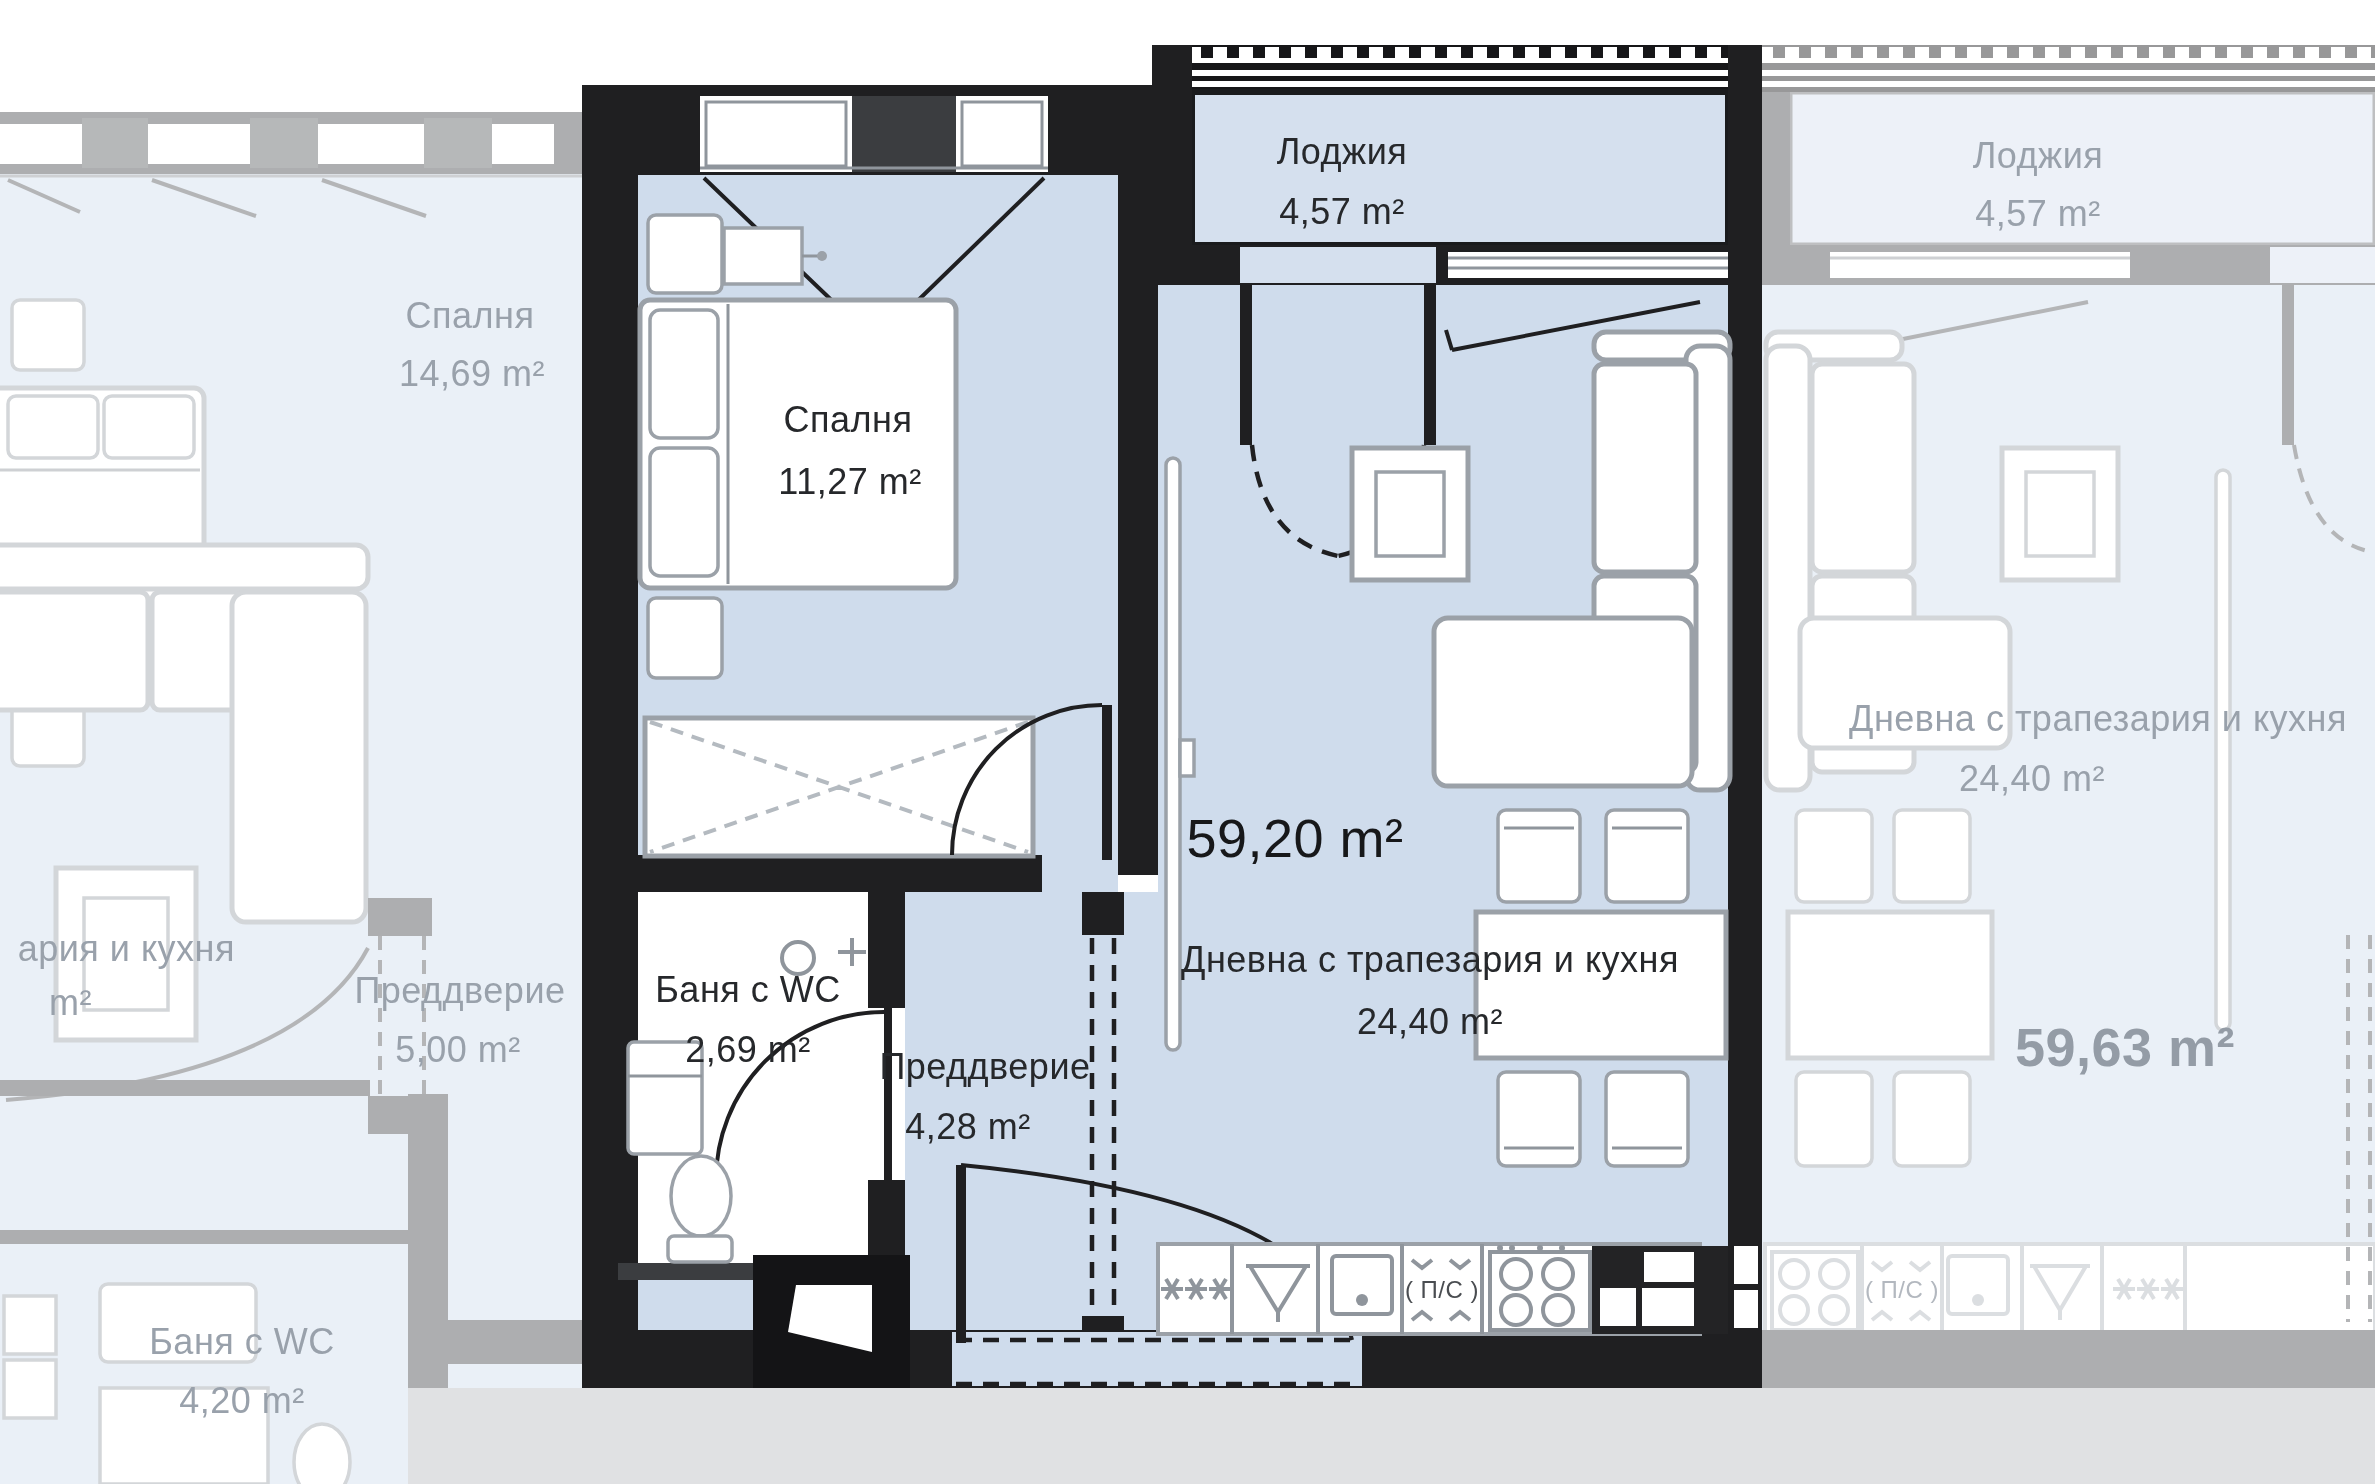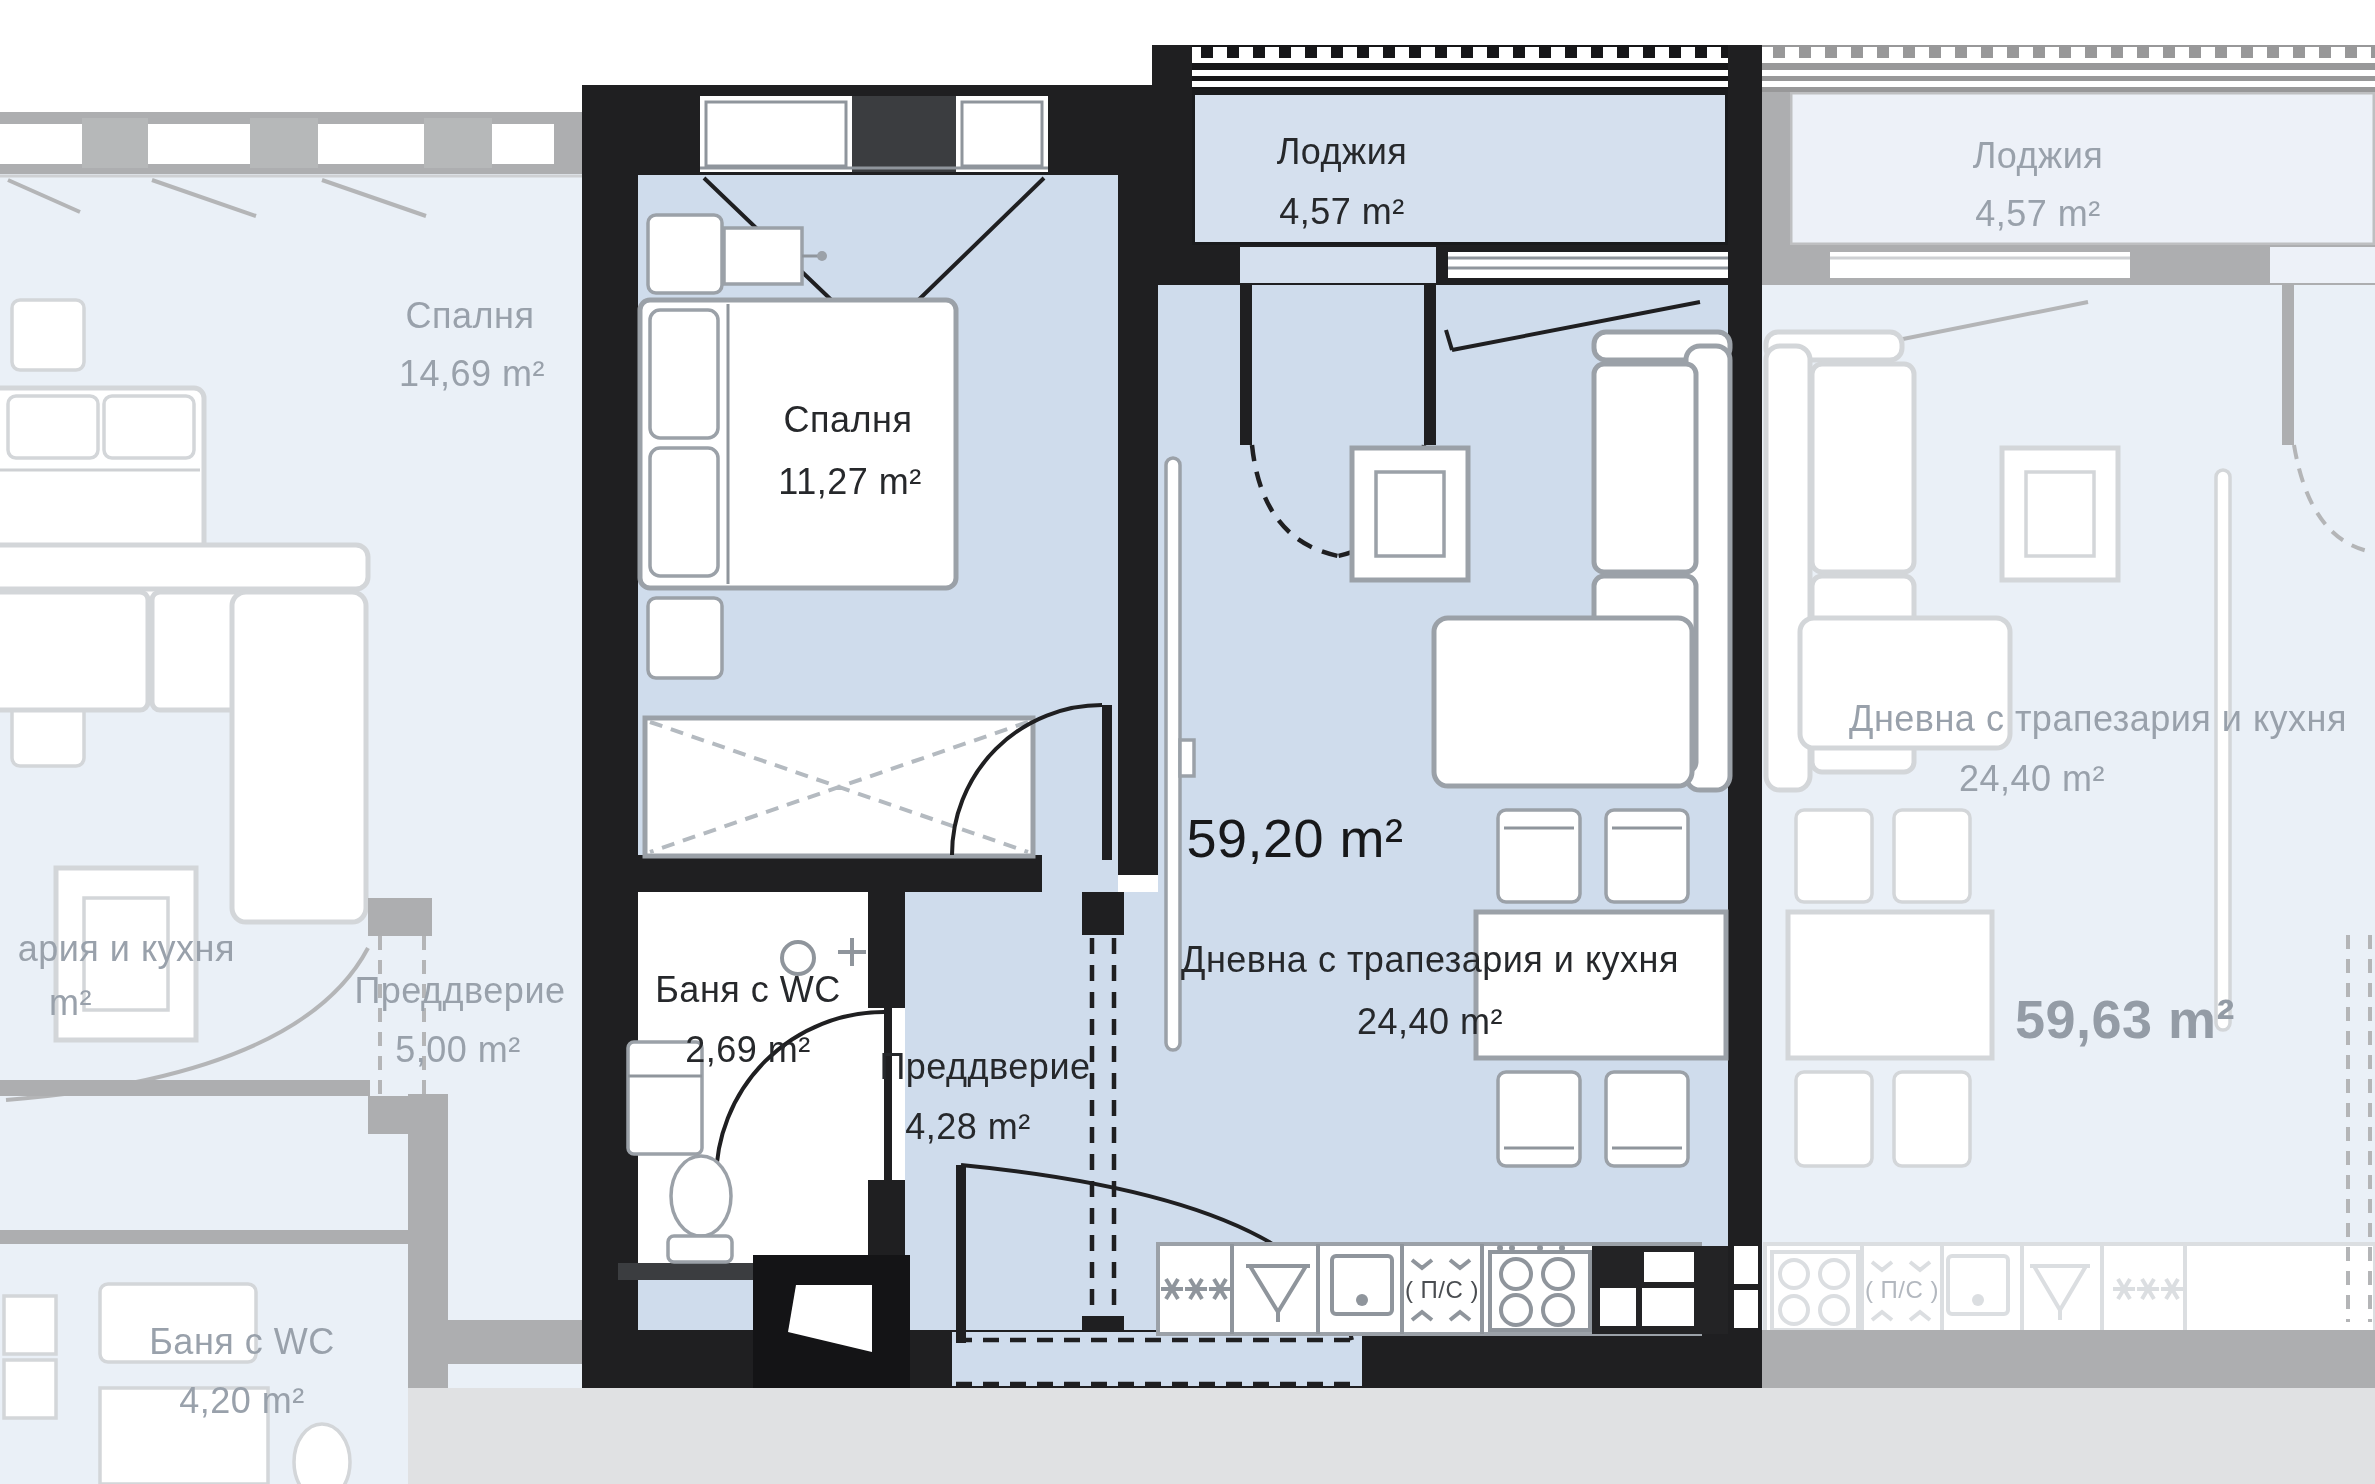--- a/index.html
+++ b/index.html
@@ -4,21 +4,21 @@
 <style>
   html,body{margin:0;padding:0;background:#ffffff;}
   #stage{position:relative;width:2375px;height:1484px;overflow:hidden;background:#ffffff;
          font-family:"Liberation Sans", sans-serif;}
   #plan{position:absolute;left:0;top:0;}
   .lbl{position:absolute;transform:translate(-50%,-50%);white-space:nowrap;
        font-size:36px;color:#26282b;letter-spacing:0.5px;}
   .lbl.small{font-size:24px;color:#4a4d51;}
   .lbl.big{font-size:54px;font-weight:normal;color:#17181a;}
   .lbl.faded{color:#99a1ab;}
-  .lbl.bigf{font-size:54px;font-weight:bold;color:#949ca6;}
+  .lbl.bigf{font-size:54px;font-weight:bold;color:#949ca6;margin-top:28px;}
   .lbl.endanchor{transform:translate(-100%,-50%);}
   .lbl.smallf{font-size:24px;color:#b3b8bf;}
   #watermark{position:absolute;left:1160px;top:760px;transform:translate(-50%,-50%);
      font-size:235px;font-weight:bold;color:#8d96a1;opacity:0.13;letter-spacing:8px;white-space:nowrap;}
   
   .w{fill:#1f1f21}.w2{fill:#3b3d40}.wf{fill:#46484b}.wf2{fill:#5a5d61}
   .room{fill:#cfdcec}.roomL{fill:#d5e0ee}.white{fill:#ffffff}
   .f{fill:#ffffff;stroke:#9ba1a8;stroke-width:5}
   .f2{fill:#ffffff;stroke:#9ba1a8;stroke-width:3.5}
   .ln{stroke:#1f1f21;stroke-width:4;fill:none}

